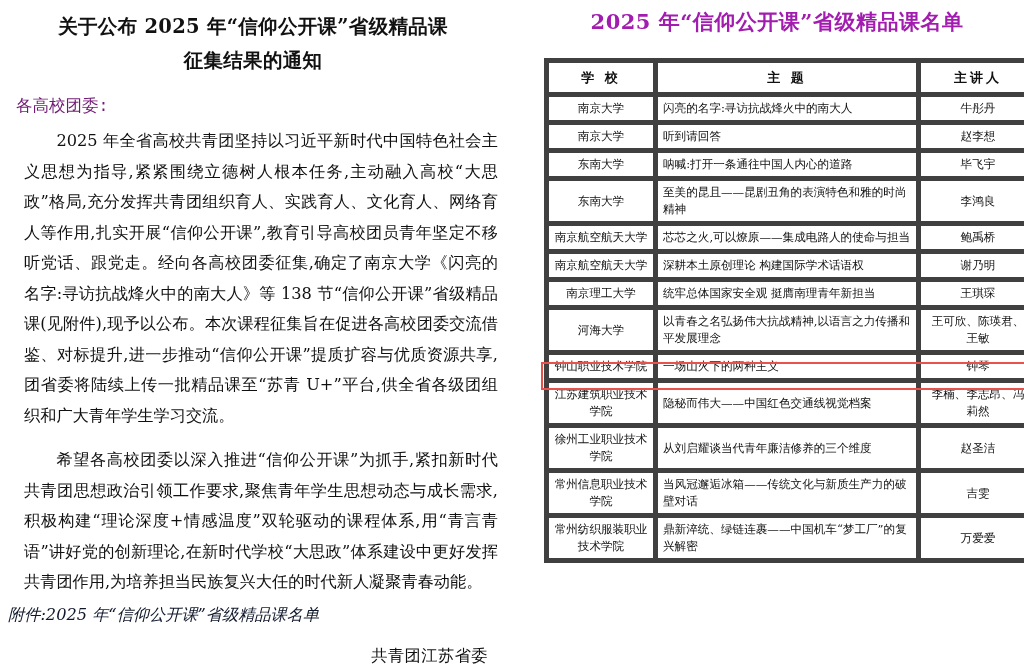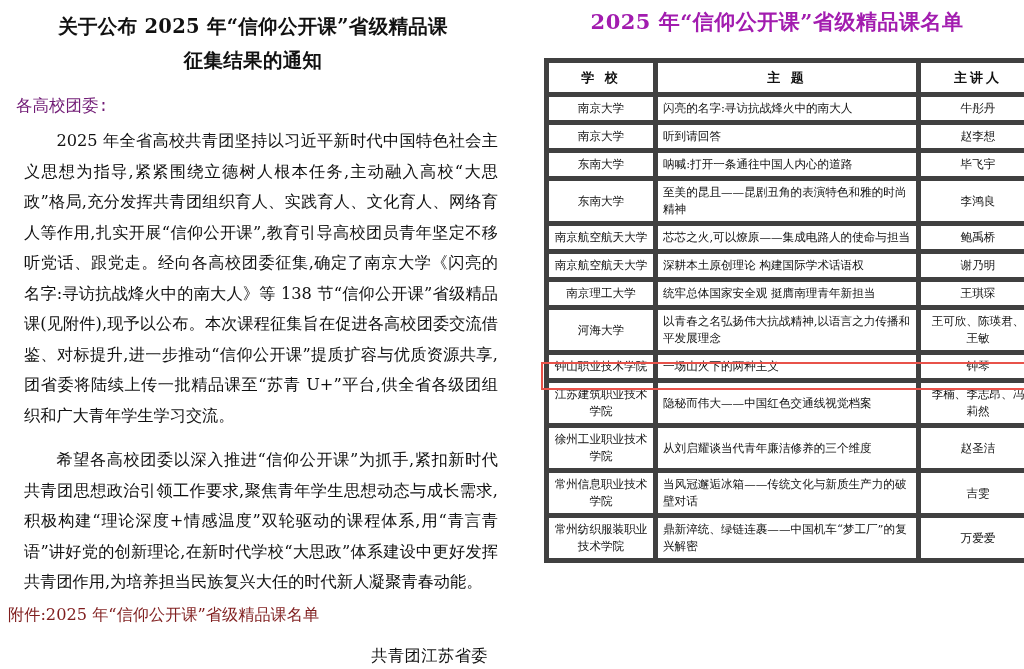--- a/index.html
+++ b/index.html
@@ -59,21 +59,22 @@
     margin: 0 0 2px 16px;
     color: #111;
   }
   .para.gap {
     margin-top: 14px;
   }
   .attach-line {
     font-family: "DejaVu Serif", serif;
     font-size: 16.2px;
     line-height: 30px;
-    color: #7f1d1d;
+    color: #0f172a;
+    font-style: italic;
   }
   .signature {
     font-family: "DejaVu Serif", serif;
     font-size: 16.2px;
     line-height: 31px;
     text-align: right;
     padding-right: 10px;
     margin-top: 10px;
     color: #111;
   }

